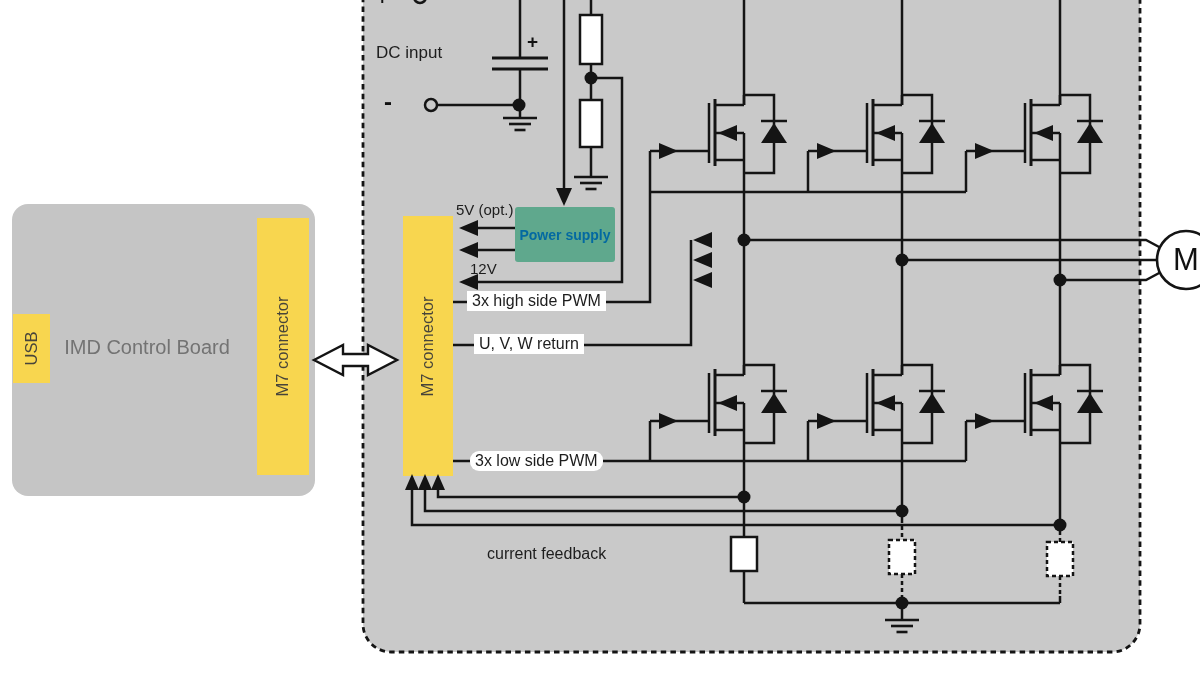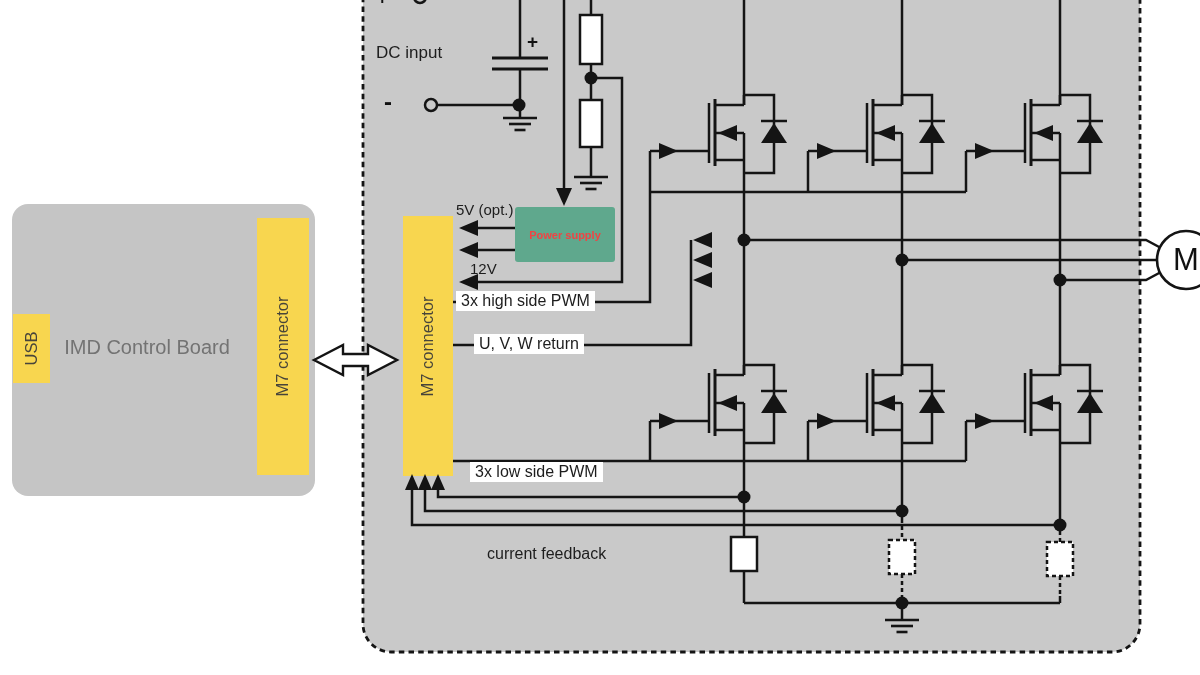--- a/index.html
+++ b/index.html
@@ -4,21 +4,21 @@
 <style>
   html,body{margin:0;padding:0;background:#ffffff;}
   .canvas{position:relative;width:1200px;height:675px;overflow:hidden;background:#ffffff;
           font-family:"Liberation Sans", sans-serif;padding-left:32px;}
   svg{position:absolute;left:0;top:0;}
   .lbl{position:absolute;color:#1d1d1d;font-size:16px;line-height:1.1;white-space:nowrap;}
   .lbl.white-bg{background:#ffffff;padding:1px 5px;}
   .rot{display:flex;align-items:center;justify-content:center;position:absolute;}
   .rot span{transform:rotate(-90deg);white-space:nowrap;color:#47443a;font-size:16.5px;}
   .psu-text{position:absolute;left:515px;top:207px;width:100px;height:55px;display:flex;
-            align-items:center;justify-content:center;color:#ef4444;font-weight:bold;font-size:11px;}
+            align-items:center;justify-content:center;color:#0369a1;font-weight:bold;font-size:14px;}
   .board-title{position:absolute;left:52px;top:336px;width:190px;text-align:center;
                color:#737373;font-size:20px;}
   .motor-m{position:absolute;left:1157px;top:231px;width:58px;height:58px;display:flex;
            align-items:center;justify-content:center;font-size:31px;color:#111;}
   .sign{position:absolute;color:#111;font-weight:bold;}
 </style>
 </head>
 <body>
 
 <div class="canvas">
@@ -181,23 +181,23 @@
 
 <div class="sign" style="left:377px;top:-12px;font-size:18px;">+</div>
 <div class="lbl" style="left:376px;top:44px;font-size:17px;">DC input</div>
 <div class="sign" style="left:527px;top:31px;font-size:19px;">+</div>
 <div class="sign" style="left:384px;top:88px;font-size:24px;">-</div>
 
 <div class="lbl" style="left:444px;top:202px;font-size:15px;margin-left:12px;">5V (opt.)</div>
 <div class="lbl" style="left:470px;top:246px;font-size:15px;margin-top:15px;">12V</div>
 <div class="psu-text">Power supply</div>
 
-<div class="lbl white-bg" style="left:456px;top:291px;">3x high side PWM</div>
+<div class="lbl white-bg" style="left:467px;top:291px;">3x high side PWM</div>
 <div class="lbl white-bg" style="left:474px;top:334px;">U, V, W return</div>
-<div class="lbl white-bg" style="left:470px;top:462px;">3x low side PWM</div>
+<div class="lbl white-bg" style="left:470px;top:451px;border-radius:9px;">3x low side PWM</div>
 <div class="lbl" style="left:487px;top:545px;">current feedback</div>
 
 <div class="board-title">IMD Control Board</div>
 <div class="rot" style="left:13px;top:314px;width:37px;height:69px;">
   <span>USB</span>
 </div>
 <div class="rot" style="left:257px;top:218px;width:52px;height:257px;">
   <span>M7 connector</span>
 </div>
 <div class="rot" style="left:403px;top:216px;width:50px;height:260px;">

